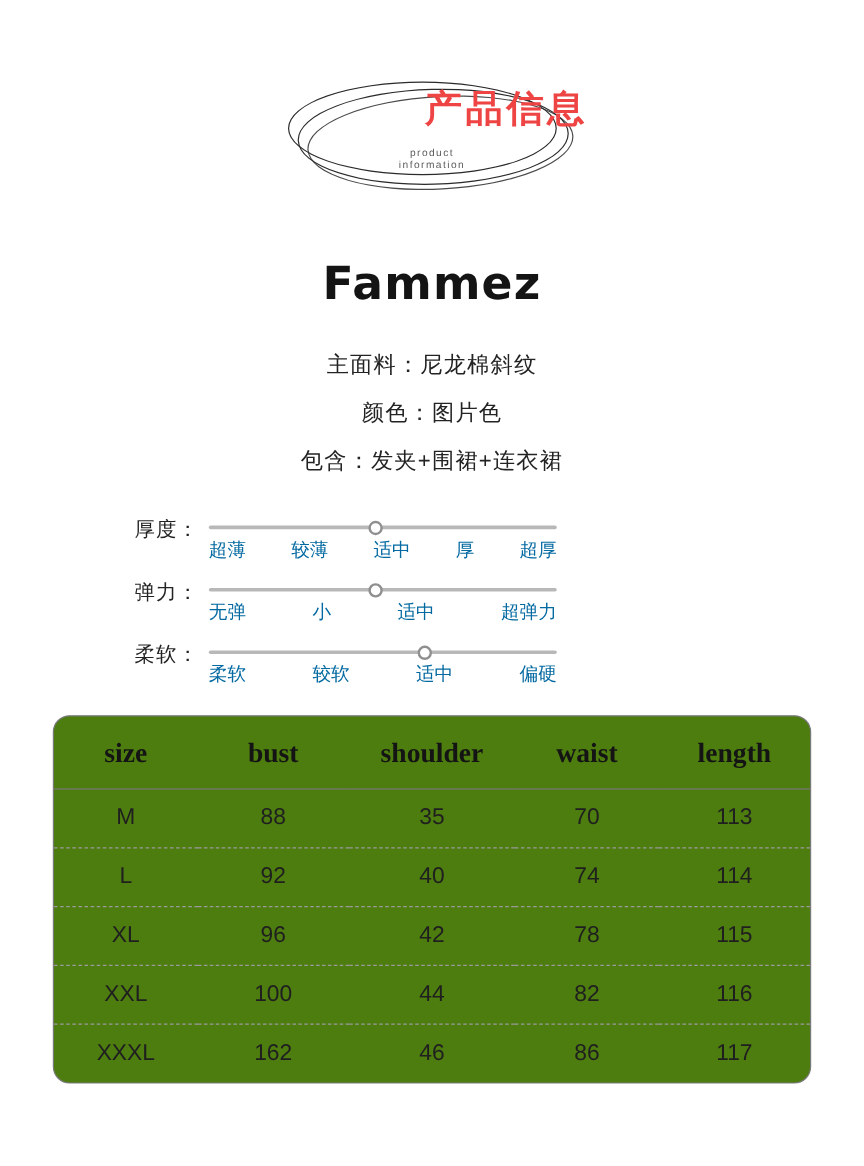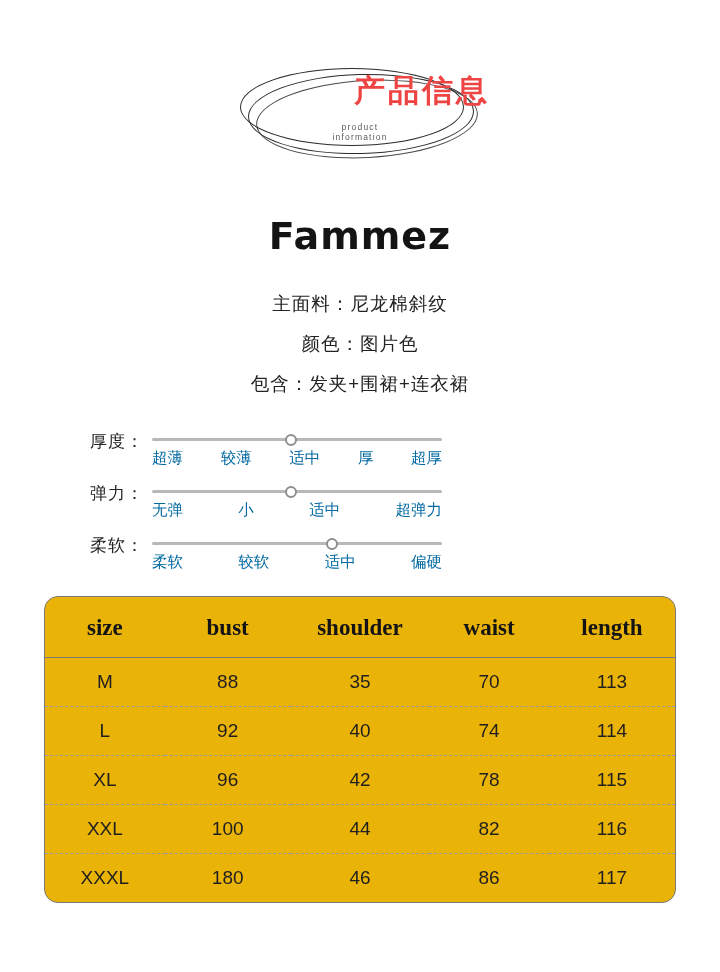--- a/index.html
+++ b/index.html
@@ -82,21 +82,21 @@
     line-height: 40px;
     color: #232323;
     letter-spacing: 1px;
   }
   .spec-line .k { color: #232323; }
   .spec-line .v { color: #232323; }
 
   
   .sliders {
     margin-top: 22px;
-    padding-left: 70px;
+    padding-left: 92px;
   }
   .slider-row {
     position: relative;
     height: 52px;
   }
   .slider-label {
     position: absolute;
     left: 0;
     top: 4px;
     width: 74px;
@@ -135,21 +135,21 @@
     color: #0369a1;
   }
   .slider-ticks span { white-space: nowrap; }
 
   
   .table-wrap {
     margin: 14px 44px 0 44px;
     border: 1.6px solid #7a7a7a;
     border-radius: 14px;
     overflow: hidden;
-    background: #eab308;
+    background: #4d7c0f;
   }
   table.size {
     width: 100%;
     border-collapse: collapse;
   }
   table.size th {
     font-size: 23px;
     font-weight: 700;
     padding: 18px 0 16px 0;
     color: #141414;
@@ -282,20 +282,20 @@
       </tr>
       <tr>
         <td>XXL</td>
         <td>100</td>
         <td>44</td>
         <td>82</td>
         <td>116</td>
       </tr>
       <tr>
         <td>XXXL</td>
-        <td>180</td>
+        <td>162</td>
         <td>46</td>
         <td>86</td>
         <td>117</td>
       </tr>
     </tbody>
   </table>
 </div>
 
 </body></html>

